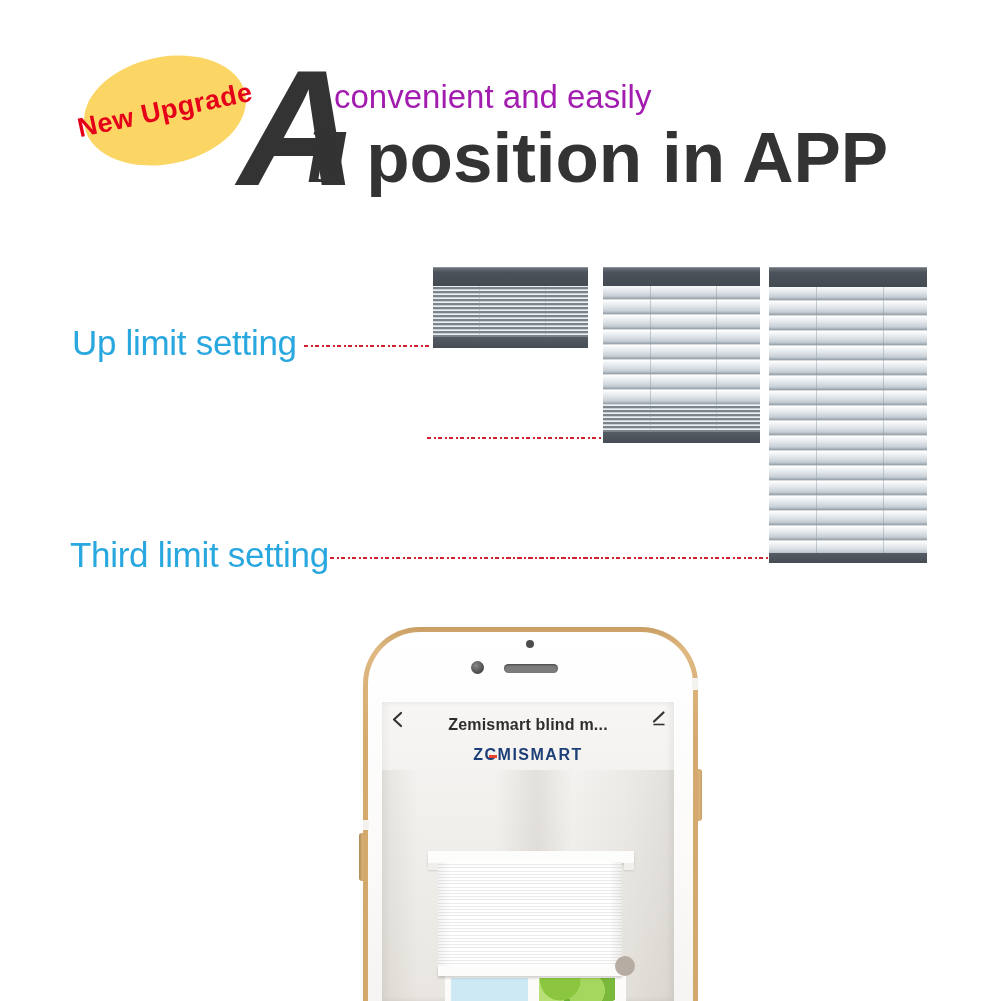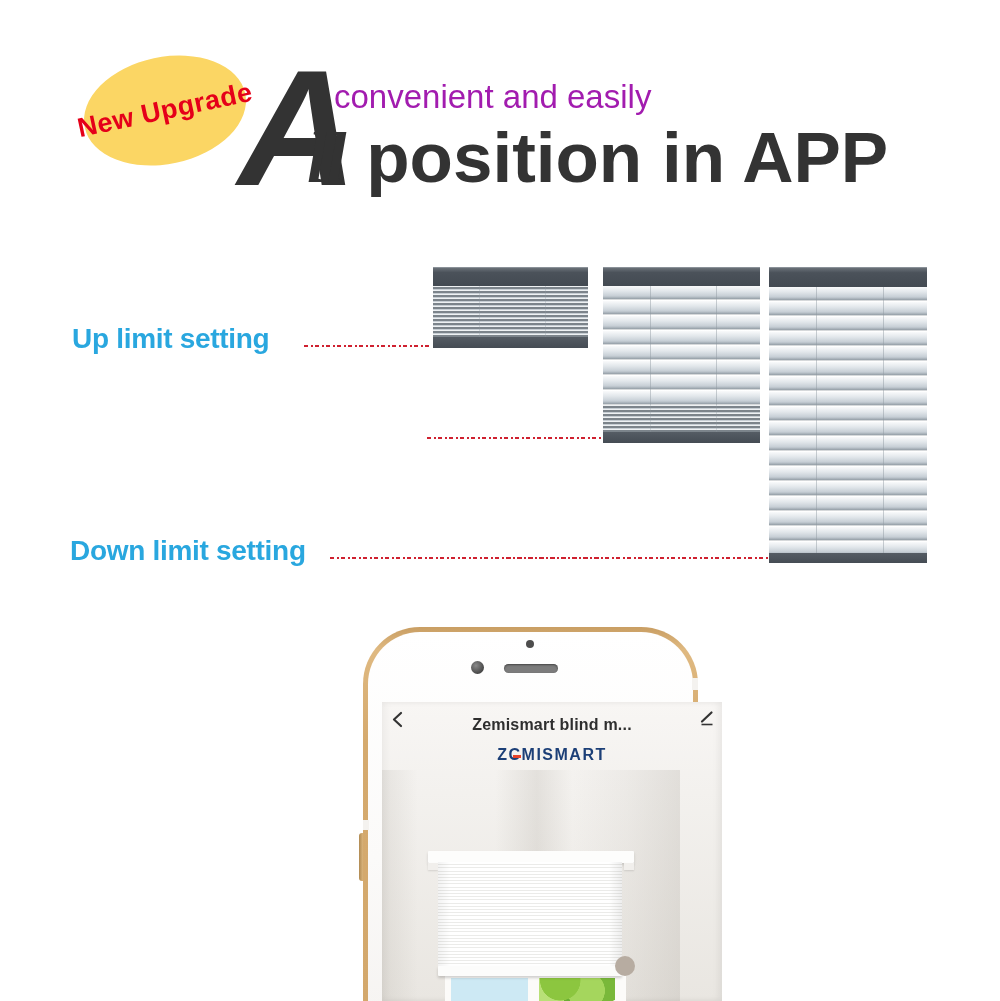--- a/index.html
+++ b/index.html
@@ -51,21 +51,21 @@
       repeating-linear-gradient(180deg,#eef1f3 0 1.4px,#7c848b 1.4px 2.6px,#c7ced4 2.6px 4px);
   }
   .b1{left:433px;top:267px;width:155px;}
   .b1 .bar-top{height:19px;} .b1 .slats-packed{height:51px;} .b1 .bar-bottom{height:11px;}
   .b2{left:603px;top:267px;width:157px;}
   .b2 .bar-top{height:19px;} .b2 .slats-open{height:119px;} .b2 .slats-packed{height:27px;} .b2 .bar-bottom{height:11px;}
   .b3{left:769px;top:267px;width:158px;}
   .b3 .bar-top{height:20px;} .b3 .slats-open{height:266px;} .b3 .bar-bottom{height:10px;}
   
   .limit-label{
-    position:absolute;color:#29A7DF;font-size:28px;font-weight:700;letter-spacing:-.3px;
+    position:absolute;color:#29A7DF;font-size:35px;font-weight:400;letter-spacing:-.3px;
     line-height:1.2;white-space:nowrap;
   }
   .ll1{left:72px;top:322px;}
   .ll2{left:72px;top:415px;}
   .ll3{left:70px;top:534px;}
   .limit-line{
     position:absolute;height:2px;
     background:repeating-linear-gradient(90deg,#cf2130 0 4.5px,transparent 4.5px 7.2px,#cf2130 7.2px 8.7px,transparent 8.7px 11px);
   }
   .lw1{left:304px;top:345px;width:127px;}
@@ -87,21 +87,21 @@
   }
   .notch{position:absolute;background:#f4f2ef;}
   .notch-l{left:363px;top:820px;width:6px;height:10px;}
   .notch-r{left:692px;top:678px;width:6px;height:12px;}
   .cam-dot{position:absolute;left:526px;top:640px;width:8px;height:8px;border-radius:50%;background:#4d4d4d;}
   .camera{position:absolute;left:471px;top:661px;width:13px;height:13px;border-radius:50%;
     background:radial-gradient(circle at 38% 35%,#8a8a8a,#474747 70%);}
   .speaker{position:absolute;left:504px;top:664px;width:54px;height:9px;border-radius:5px;
     background:#7c7c7c;box-shadow:inset 0 1px 2px rgba(0,0,0,.45);}
   .app-screen{
-    position:absolute;left:382px;top:702px;width:340px;height:299px;overflow:hidden;
+    position:absolute;left:382px;top:702px;width:292px;height:299px;overflow:hidden;
     background:linear-gradient(180deg,#f8f6f4 0%,#f3f1ee 30%,#e9e6e1 100%);
     box-shadow:inset -4px 0 6px rgba(0,0,0,.05), inset 4px 0 6px rgba(0,0,0,.04);
   }
   .app-header{
     position:absolute;left:0;top:6px;width:100%;height:34px;
     display:flex;align-items:center;justify-content:center;
   }
   .app-title{font-size:16px;font-weight:bold;color:#2e2e2e;letter-spacing:.2px;}
   .back-btn{position:absolute;left:9px;top:9px;width:16px;height:17px;}
   .edit-btn{position:absolute;right:6px;top:8px;width:18px;height:18px;}
@@ -174,21 +174,21 @@
   </div>
   <div class="blind b3">
     <div class="bar-top"></div>
     <div class="slats-open"></div>
     <div class="bar-bottom"></div>
   </div>
 
   <div class="limit-label ll1">Up limit setting</div>
   <div class="limit-line lw1"></div>
   <div class="limit-line lw2"></div>
-  <div class="limit-label ll3">Down limit setting</div>
+  <div class="limit-label ll3">Third limit setting</div>
   <div class="limit-line lw3"></div>
 
   <div class="side-btn vol"></div>
   <div class="side-btn pwr"></div>
   <div class="phone-body"></div>
   <div class="phone-face"></div>
   <div class="notch notch-l"></div>
   <div class="notch notch-r"></div>
   <div class="cam-dot"></div>
   <div class="camera"></div>

